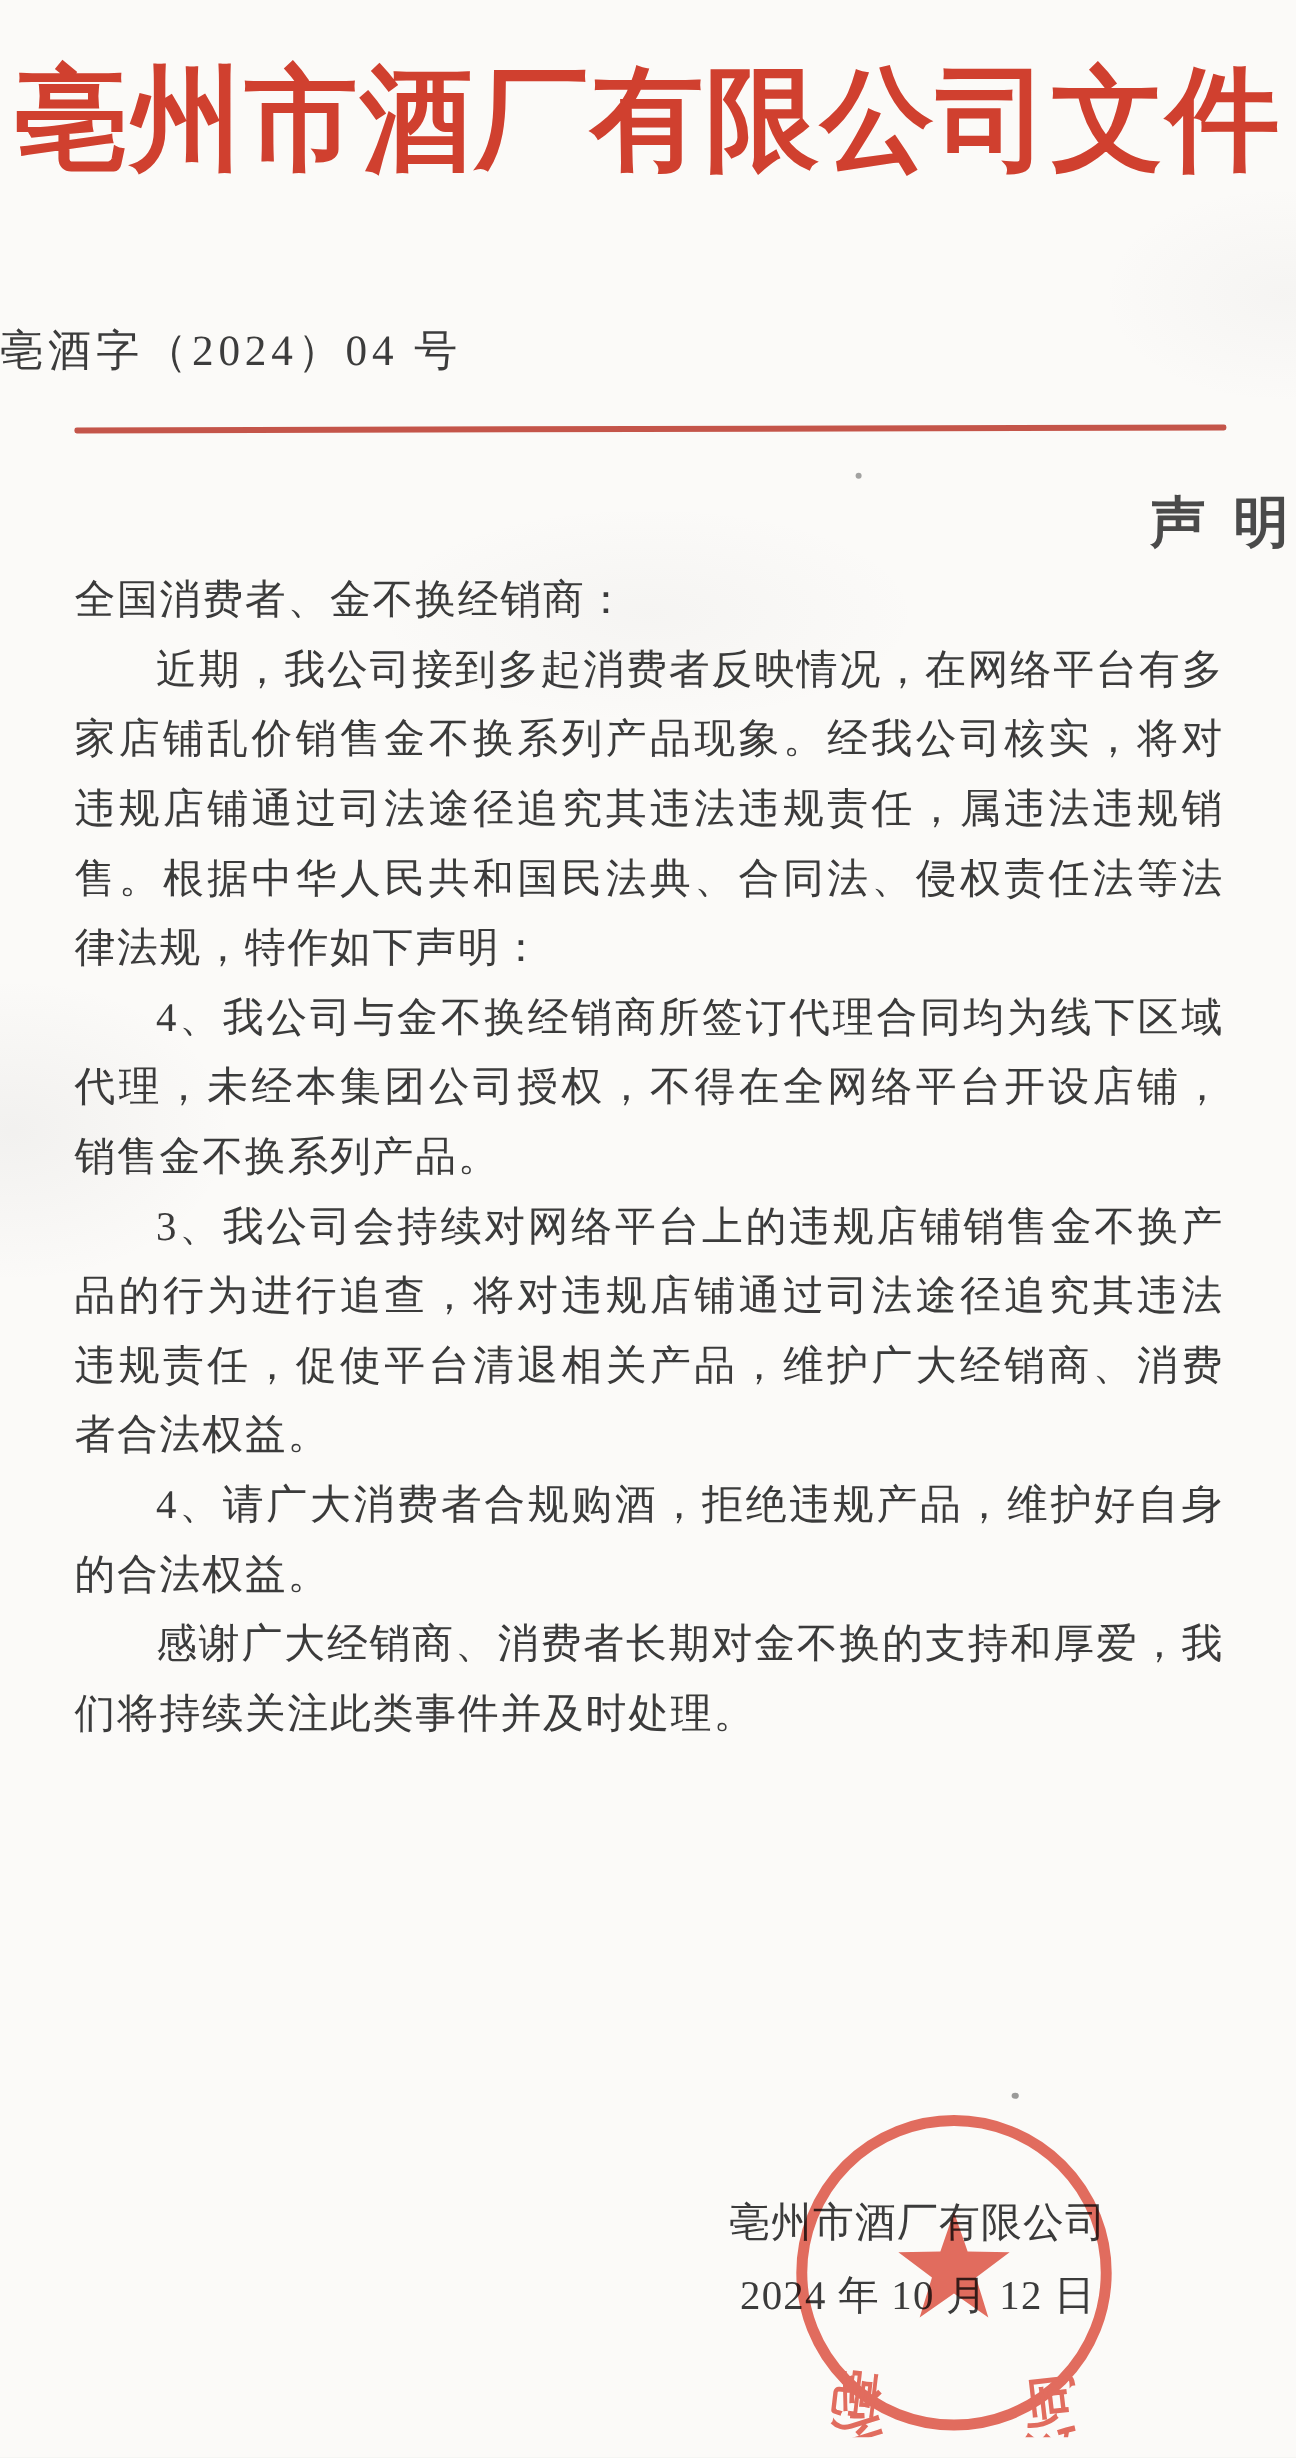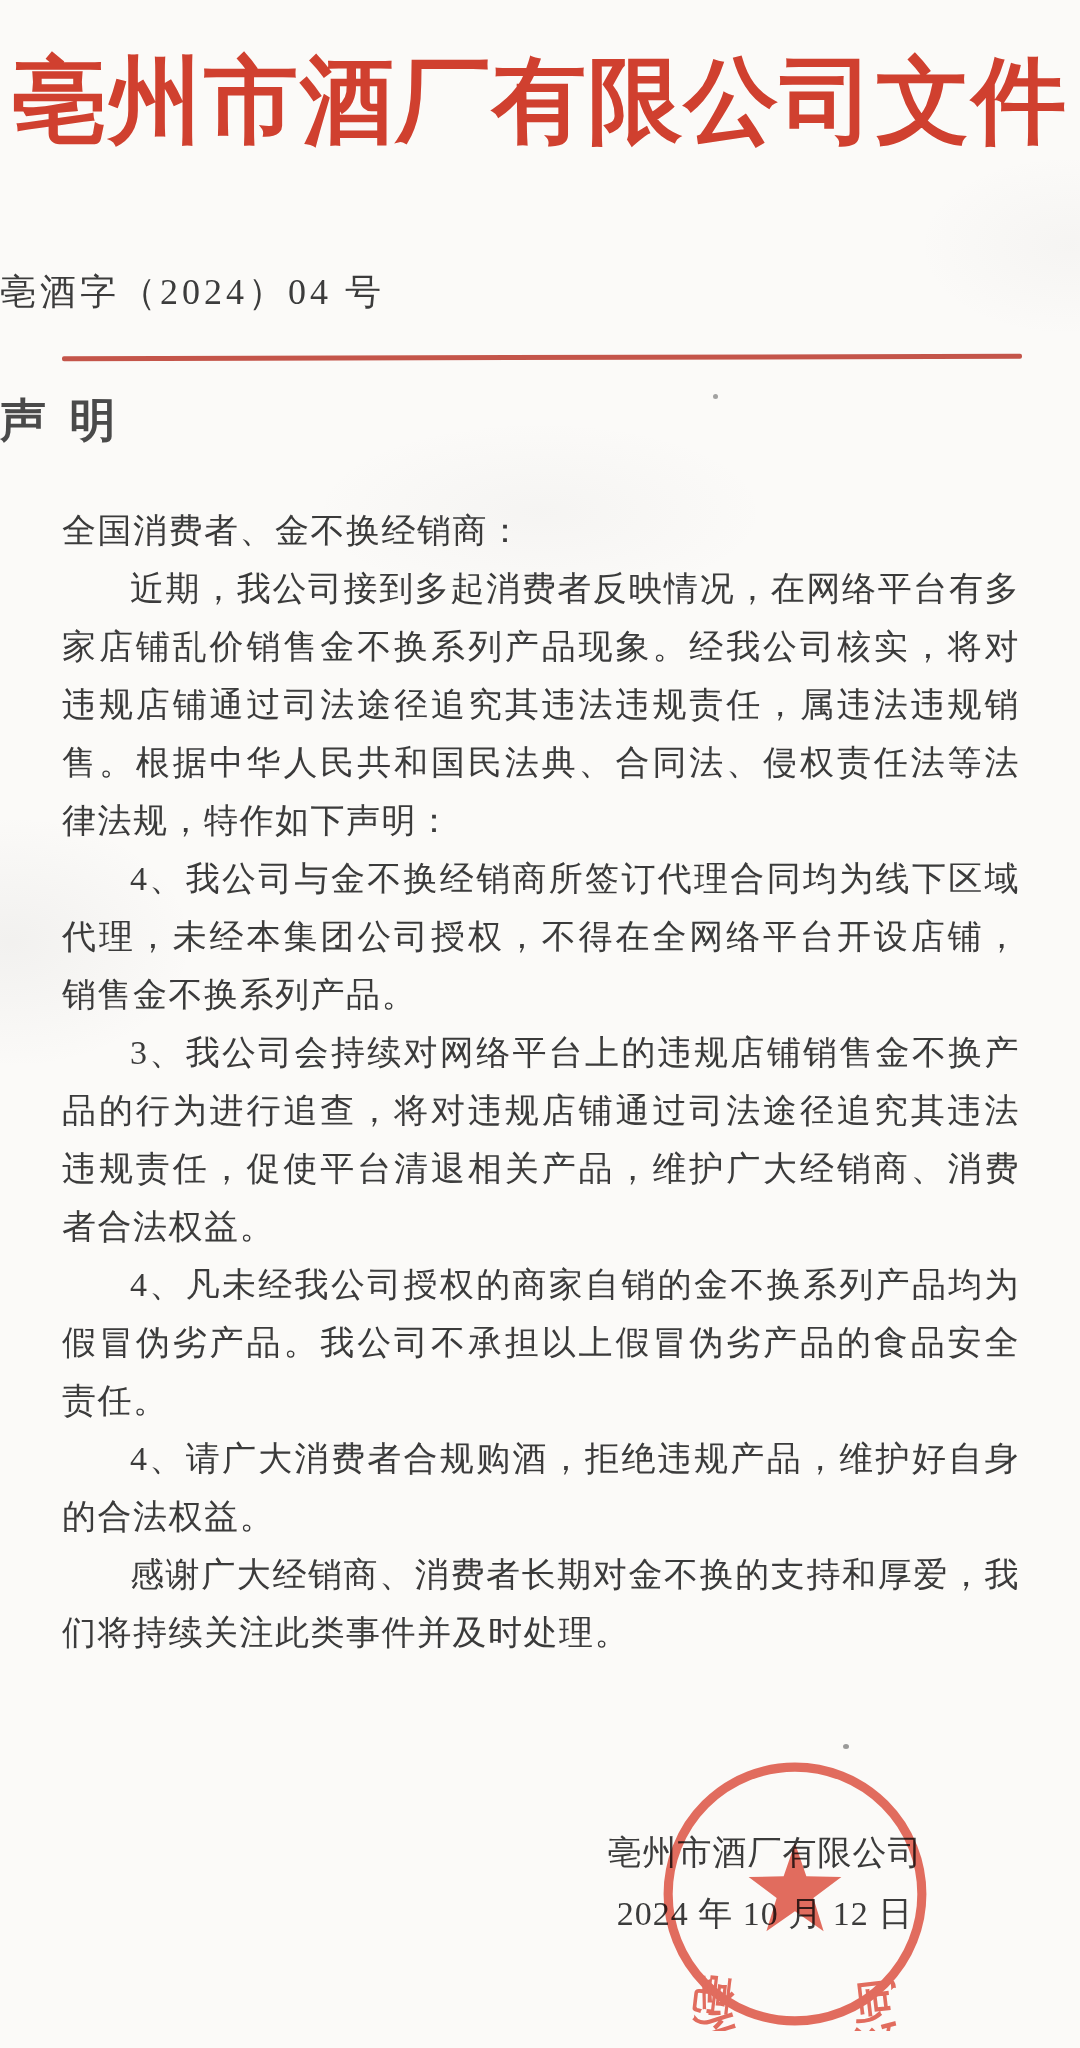--- a/index.html
+++ b/index.html
@@ -36,29 +36,29 @@
     color: #3c3c3c;
   }
   .red-rule {
     position: absolute; top: 355px; left: 62px; right: 58px;
     height: 5px; border-radius: 2px;
     transform: rotate(-0.15deg);
   }
 
   
   .subject {
-    position: absolute; top: 390px; left: 0; right: 0;
-    text-align: left;
+    position: absolute; top: 405px; left: 0; right: 0;
+    text-align: right;
     font-size: 46px; font-weight: bold; color: #4a4a4a;
     letter-spacing: 6px;
   }
 
   
   .body-text {
-    position: absolute; top: 502px; left: 62px; right: 60px;
+    position: absolute; top: 472px; left: 62px; right: 60px;
     font-size: 34px; line-height: 58px;
     letter-spacing: 1.5px;
     text-align: justify;
     color: #3b3b3b;
   }
   .body-text p { margin: 0; text-indent: 2em; }
   .body-text p.salutation { text-indent: 0; }
 
   
   .signature {
@@ -94,21 +94,20 @@
   <div class="red-rule" style="background:#c4554a;"></div>
 
   <div class="subject">声  明</div>
 
   <div class="body-text">
     <p class="salutation">全国消费者、金不换经销商：</p>
     <div>
         <p>近期，我公司接到多起消费者反映情况，在网络平台有多家店铺乱价销售金不换系列产品现象。经我公司核实，将对违规店铺通过司法途径追究其违法违规责任，属违法违规销售。根据中华人民共和国民法典、合同法、侵权责任法等法律法规，特作如下声明：</p>
         <p>4、我公司与金不换经销商所签订代理合同均为线下区域代理，未经本集团公司授权，不得在全网络平台开设店铺，销售金不换系列产品。</p>
         <p>3、我公司会持续对网络平台上的违规店铺销售金不换产品的行为进行追查，将对违规店铺通过司法途径追究其违法违规责任，促使平台清退相关产品，维护广大经销商、消费者合法权益。</p>
-        <p>4、凡未经我公司授权的商家自销的金不换系列产品均为假冒伪劣产品。我公司不承担以上假冒伪劣产品的食品安全责任。</p>
         <p>4、请广大消费者合规购酒，拒绝违规产品，维护好自身的合法权益。</p>
         <p>感谢广大经销商、消费者长期对金不换的支持和厚爱，我们将持续关注此类事件并及时处理。</p>
       </div>
   </div>
 
   <div class="signature">
     <div>亳州市酒厂有限公司</div>
     <div>2024 年 10 月 12 日</div>
   </div>
 

